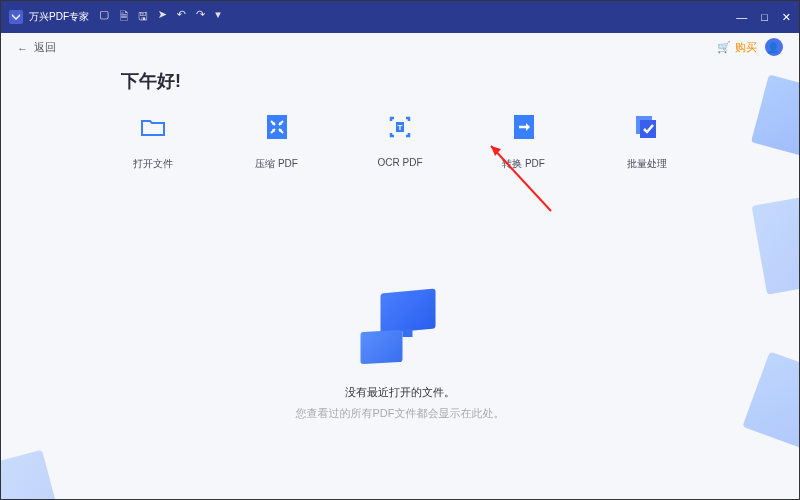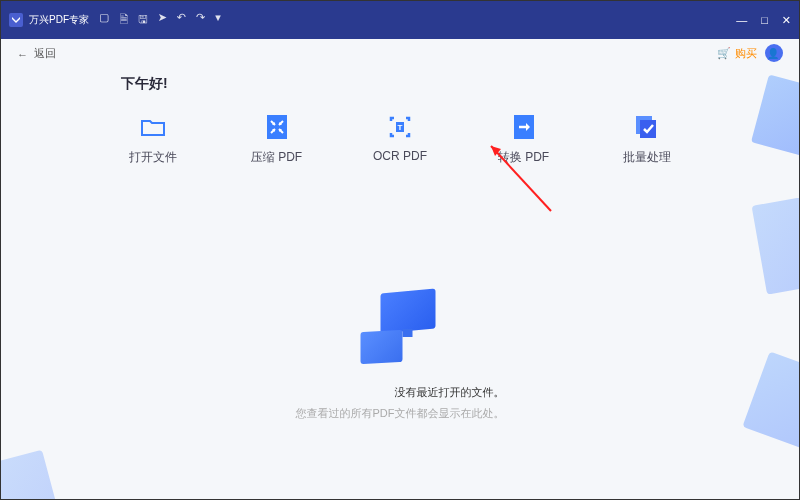--- a/index.html
+++ b/index.html
@@ -1,36 +1,36 @@
 <!DOCTYPE html>
 <html><head>
 <meta charset="utf-8">
 <style>
 * { margin: 0; padding: 0; box-sizing: border-box; font-family: "Microsoft YaHei", sans-serif; }
 body { width: 800px; height: 500px; background: #f5f7fa; overflow: hidden; position: relative; border: 1px solid #333; }
-.titlebar { height: 38px; background: #2a3a8f; display: flex; align-items: center; padding: 0 8px; color: #fff; }
+.titlebar { height: 32px; background: #2a3a8f; display: flex; align-items: center; padding: 0 8px; color: #fff; }
 .titlebar-logo { width: 14px; height: 14px; background: #4a5fd0; border-radius: 2px; margin-right: 6px; display: flex; align-items: center; justify-content: center; }
 .titlebar-logo svg { width: 10px; height: 10px; }
 .titlebar-title { font-size: 10px; margin-right: 10px; }
 .titlebar-icons { display: flex; gap: 10px; }
 .titlebar-icons span { font-size: 11px; opacity: 0.85; cursor: pointer; }
 .titlebar-spacer { flex: 1; }
 .win-controls { display: flex; gap: 14px; font-size: 11px; }
 .subbar { height: 28px; display: flex; align-items: center; padding: 0 16px; background: #f5f7fa; }
 .back-btn { display: flex; align-items: center; gap: 6px; font-size: 11px; color: #555; cursor: pointer; }
 .subbar-spacer { flex: 1; }
 .buy-link { display: flex; align-items: center; gap: 4px; font-size: 11px; color: #ff8c00; cursor: pointer; }
 .user-avatar { width: 18px; height: 18px; border-radius: 50%; background: #4a6ff0; margin-left: 8px; display: flex; align-items: center; justify-content: center; color: #fff; font-size: 10px; }
 .content { padding: 8px 120px 0 120px; }
-.greeting { font-size: 14px; font-weight: bold; color: #2a2a3a; margin-bottom: 20px; }
+.greeting { font-size: 18px; font-weight: bold; color: #2a2a3a; margin-bottom: 20px; }
 .actions { display: flex; justify-content: space-between; }
 .action { display: flex; flex-direction: column; align-items: center; gap: 8px; cursor: pointer; width: 64px; }
 .action-icon { width: 28px; height: 28px; display: flex; align-items: center; justify-content: center; }
-.action-label { font-size: 12px; color: #4a4a5a; white-space: nowrap; }
-.empty-state { position: absolute; left: 50%; top: 290px; transform: translateX(-50%); text-align: right; }
+.action-label { font-size: 10px; color: #4a4a5a; white-space: nowrap; margin-top: 8px; }
+.empty-state { position: absolute; left: 50%; top: 290px; transform: translateX(-50%); text-align: center; }
 .empty-illustration { width: 100px; height: 80px; margin: 0 auto 14px; position: relative; }
 .monitor { position: absolute; top: 0; left: 30px; width: 55px; height: 40px; background: linear-gradient(135deg, #4a7fff, #2a5fef); border-radius: 3px; transform: skewY(-5deg); }
 .monitor-stand { position: absolute; top: 38px; left: 52px; width: 10px; height: 8px; background: #3a6fef; }
 .folder-back { position: absolute; top: 40px; left: 10px; width: 42px; height: 32px; background: linear-gradient(135deg, #5a8fff, #3a6fef); border-radius: 3px; transform: skewY(-3deg); }
 .empty-title { font-size: 11px; color: #333; margin-bottom: 6px; }
 .empty-sub { font-size: 11px; color: #aaa; }
 .arrow { position: absolute; top: 140px; left: 480px; pointer-events: none; }
 .deco { position: absolute; background: linear-gradient(135deg, #6aa5ff, #4a7fff); opacity: 0.5; border-radius: 4px; }
 .deco1 { right: -20px; top: 80px; width: 60px; height: 70px; transform: rotate(15deg); }
 .deco2 { right: -10px; top: 200px; width: 50px; height: 90px; transform: rotate(-10deg); opacity: 0.35; }

